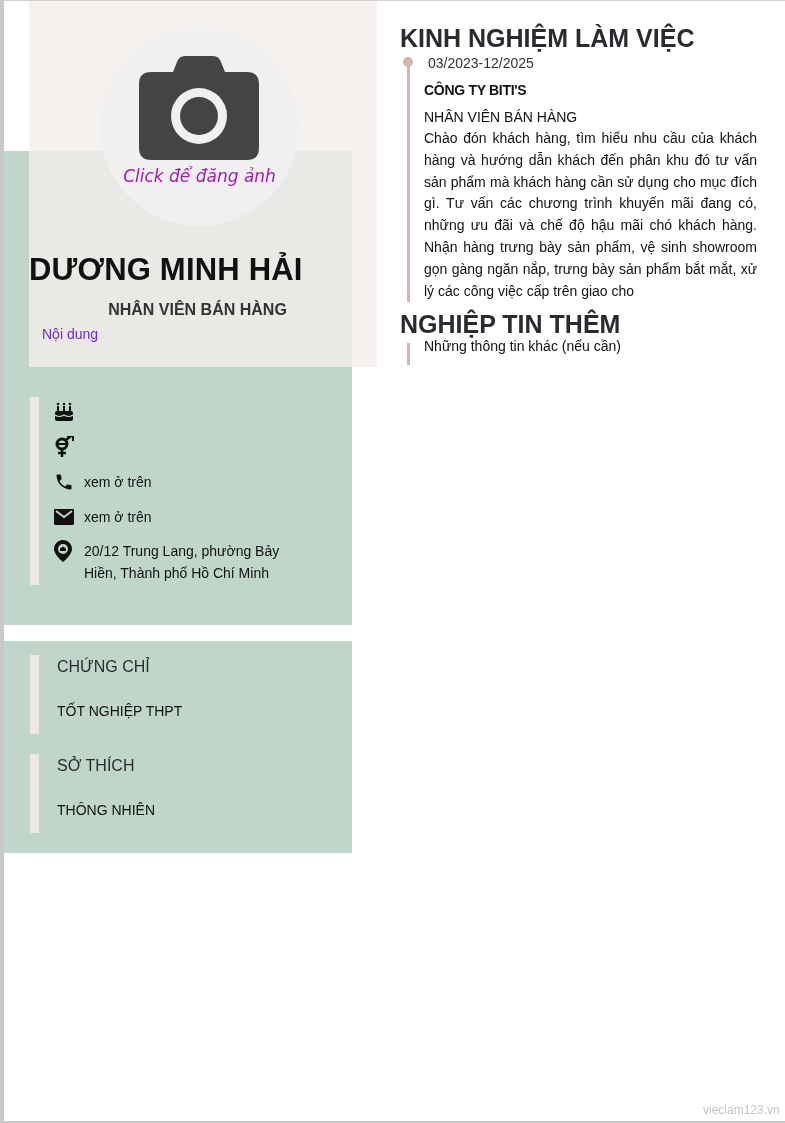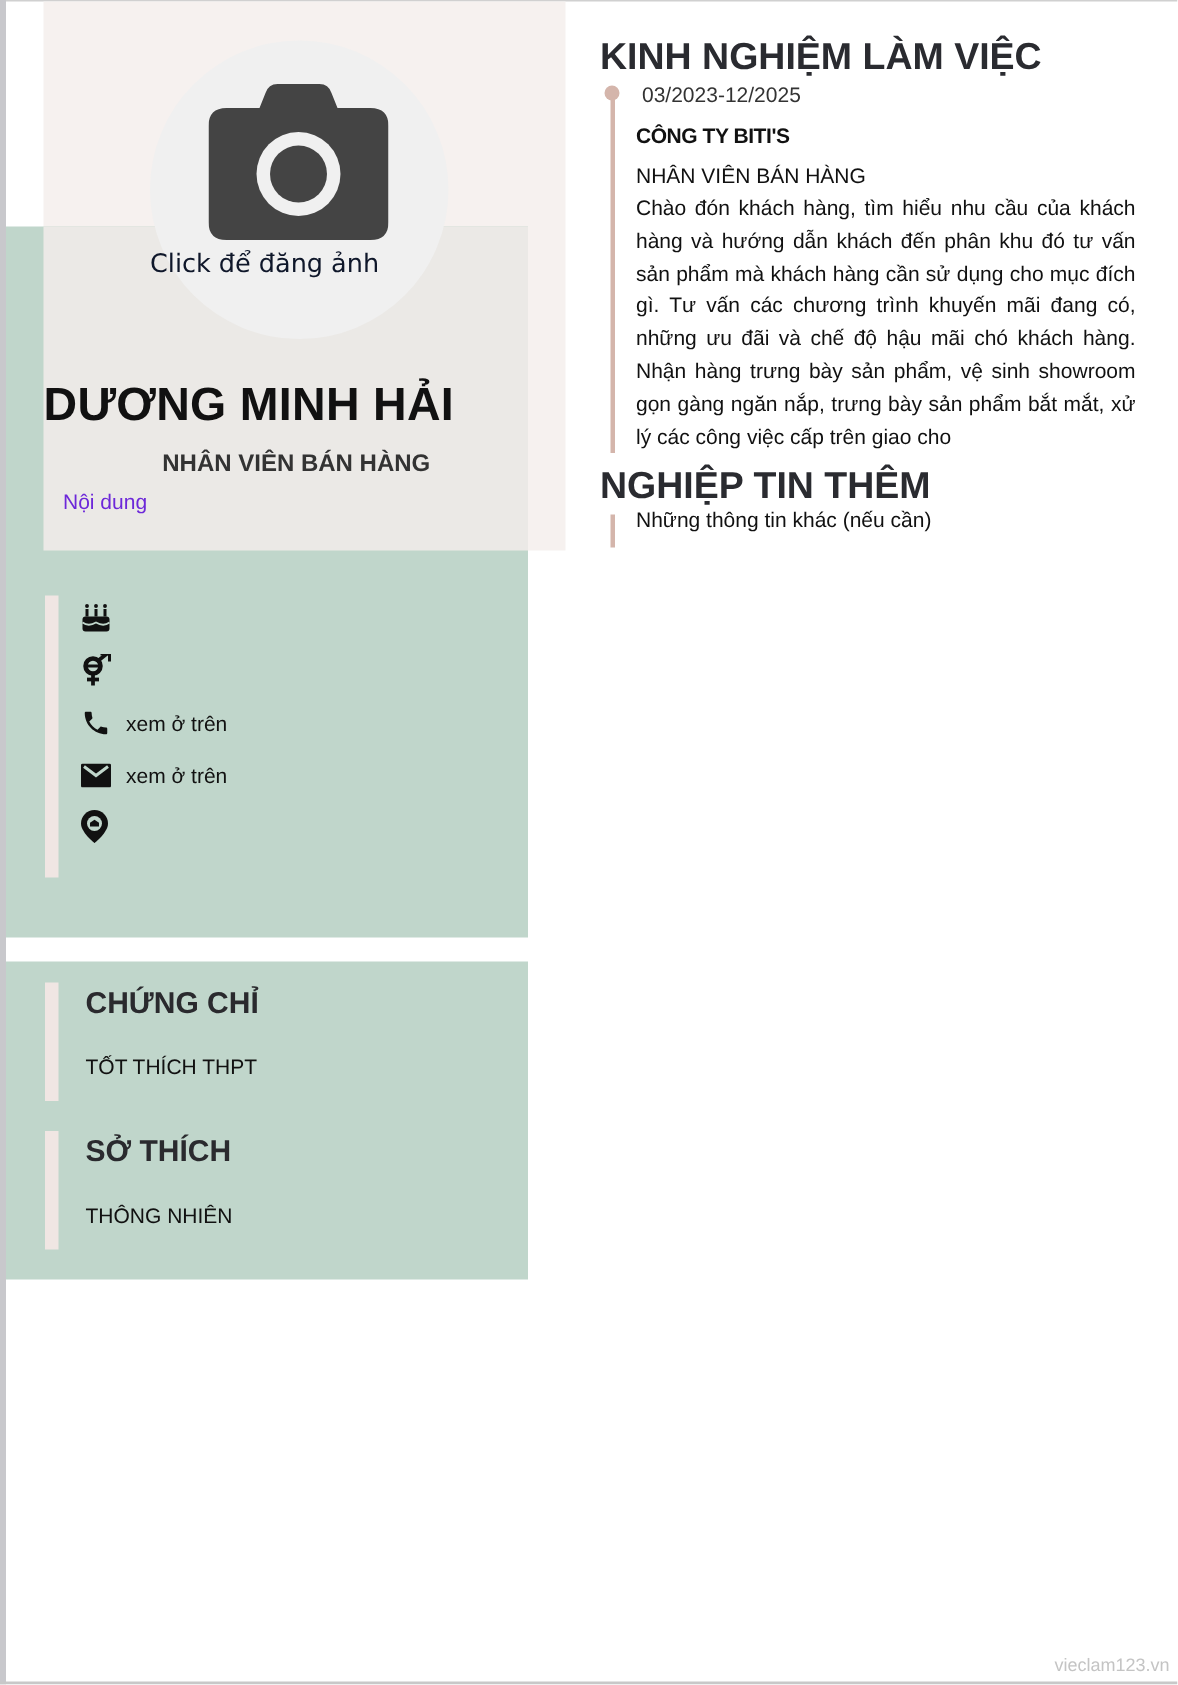--- a/index.html
+++ b/index.html
@@ -8,34 +8,34 @@
   .page-edge { position: absolute; left: 0; top: 0; width: 4px; height: 1123px; background: #c8c8cc; }
   .page-top { position: absolute; left: 0; top: 0; width: 785px; height: 1px; background: #d0d0d0; }
   .page-bottom { position: absolute; left: 0; top: 1121px; width: 785px; height: 2px; background: #c8c8c8; }
 
   .pink-bg { position: absolute; left: 29px; top: 1px; width: 348px; height: 366px; background: #f6f1ef; }
   .green-top { position: absolute; left: 4px; top: 151px; width: 348px; height: 474px; background: #c0d6cb; }
   .beige-box { position: absolute; left: 29px; top: 151px; width: 323px; height: 216px; background: #ebe9e6; }
 
   .avatar { position: absolute; left: 100px; top: 27px; width: 199px; height: 199px; border-radius: 50%; background: #f0f0f0; cursor: pointer; }
   .avatar svg { position: absolute; left: 39px; top: 29px; }
-  .avatar-label { position: absolute; left: 0; top: 139px; width: 199px; text-align: left; font-family: "DejaVu Sans", sans-serif; font-size: 17px; color: #0f172a; }
+  .avatar-label { position: absolute; left: 0; top: 139px; width: 199px; text-align: center; font-family: "DejaVu Sans", sans-serif; font-size: 17px; color: #a21caf; font-style: italic; }
 
   .name { position: absolute; left: 29px; top: 252px; width: 323px; text-align: left; padding-right: 16px; font-size: 31px; font-weight: bold; color: #111; letter-spacing: 0.2px; }
   .job-title { position: absolute; left: 29px; top: 301px; width: 337px; text-align: center; font-size: 16px; font-weight: bold; color: #333; }
   .summary { position: absolute; left: 42px; top: 326px; font-size: 14px; color: #6d28d9; }
 
   .contact-bar { position: absolute; left: 30px; top: 397px; width: 9px; height: 188px; background: #f0e6e3; }
   .contact-row { position: absolute; left: 54px; display: flex; align-items: flex-start; font-size: 14px; color: #111; line-height: 22px; }
   .contact-row .ic { width: 30px; height: 22px; display: flex; align-items: center; }
   .contact-row .txt { width: 210px; }
 
   .green-bottom { position: absolute; left: 4px; top: 641px; width: 348px; height: 212px; background: #c0d6cb; }
   .side-bar { position: absolute; left: 30px; width: 9px; background: #f0e6e3; }
-  .side-heading { position: absolute; left: 57px; font-size: 20px; font-weight: bold; color: #2a2a2e; }
+  .side-heading { position: absolute; left: 57px; font-size: 16px; font-weight: normal; color: #2a2a2e; }
   .side-item { position: absolute; left: 57px; font-size: 14px; color: #111; }
 
   .right-heading { position: absolute; left: 400px; font-size: 25px; font-weight: bold; color: #2a2b30; }
   .timeline-line { position: absolute; left: 407px; width: 3px; background: #d4b5ab; }
   .timeline-dot { position: absolute; left: 403px; top: 57px; width: 10px; height: 10px; border-radius: 50%; background: #d4b5ab; }
   .exp-date { position: absolute; left: 428px; top: 55px; font-size: 14px; color: #333; }
   .exp-company { position: absolute; left: 424px; top: 82px; font-size: 14px; font-weight: bold; color: #111; letter-spacing: -0.3px; }
   .exp-role { position: absolute; left: 424px; top: 109px; font-size: 14px; color: #111; }
   .exp-desc { position: absolute; left: 424px; top: 128px; width: 333px; font-size: 14px; line-height: 21.8px; color: #111; text-align: justify; }
   .extra-text { position: absolute; left: 424px; top: 338px; font-size: 14px; color: #111; }
@@ -114,27 +114,28 @@
 </div>
 
 <div class="contact-row" style="top:540px">
   <span class="ic">
     <svg width="18" height="22" viewBox="0 0 18 22">
         <path d="M9 0 C4 0 0 4 0 9 C0 15 9 22 9 22 C9 22 18 15 18 9 C18 4 14 0 9 0 Z" fill="#111"></path>
         <circle cx="9" cy="9" r="5" fill="#c0d6cb"></circle>
         <path d="M6 11 L6 8.5 L9 6.5 L12 8.5 L12 11 Z" fill="#111"></path>
       </svg>
   </span>
+  <span class="txt">20/12 Trung Lang, phường Bảy Hiền, Thành phố Hồ Chí Minh</span>
 </div>
 
 <div class="green-bottom"></div>
 
 <div class="side-bar" style="top:655px;height:79px"></div>
 <div class="side-heading" style="top:658px">CHỨNG CHỈ</div>
-<div class="side-item" style="top:703px">TỐT THÍCH THPT</div>
+<div class="side-item" style="top:703px">TỐT NGHIỆP THPT</div>
 
 <div class="side-bar" style="top:754px;height:79px"></div>
 <div class="side-heading" style="top:757px">SỞ THÍCH</div>
 <div class="side-item" style="top:802px">THÔNG NHIÊN</div>
 
 <div class="right-heading" style="top:24px">KINH NGHIỆM LÀM VIỆC</div>
 <div class="timeline-line" style="top:62px;height:240px"></div>
 <div class="timeline-dot"></div>
 <div class="exp-date">03/2023-12/2025</div>
 <div class="exp-company">CÔNG TY BITI'S</div>

